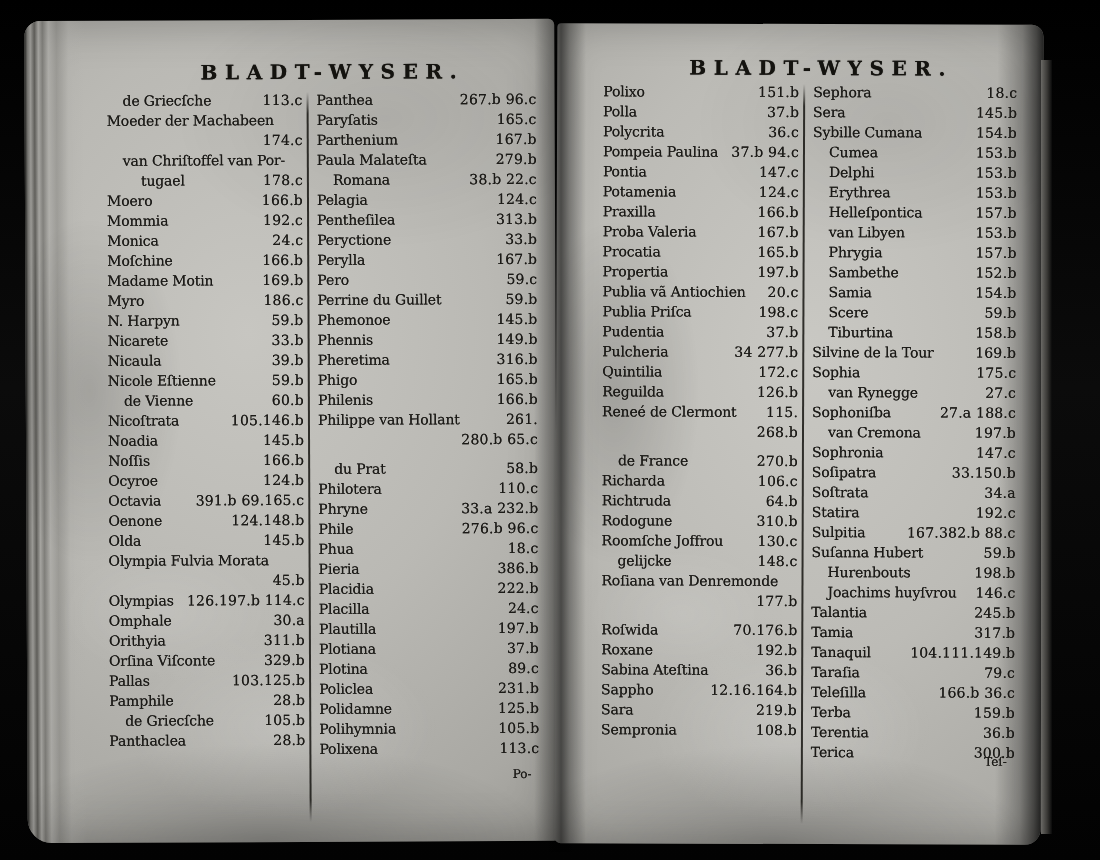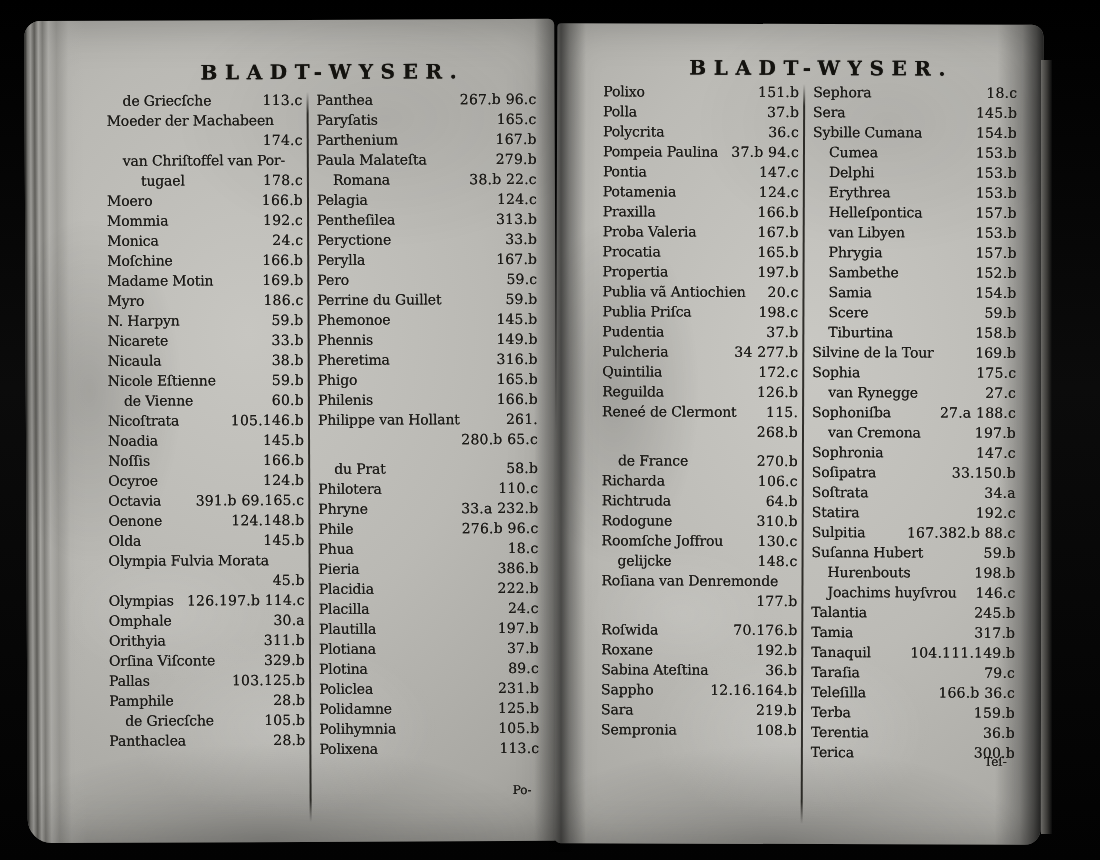--- a/index.html
+++ b/index.html
@@ -75,21 +75,21 @@
   }
   .nm{letter-spacing:-0.15px;}
   .rf{letter-spacing:.2px;padding-left:6px;}
   .i1 .nm{padding-left:16px;}
   .i2 .nm{padding-left:34px;}
   .gap{margin-top:9px;}
   .catch{
     position:absolute;font-size:12px;z-index:2;color:#1b1a17;
     text-shadow:0 0 .6px rgba(22,20,16,.85);
   }
-  .page-left .catch{right:26px;bottom:44px;}
+  .page-left .catch{right:26px;bottom:60px;}
   .page-right .catch{right:34px;bottom:76px;}
 </style>
 </head>
 <body>
 
 <div class="page page-left">
   <div class="edge-stack"></div>
   <div class="header">BLADT-WYSER.</div>
   <div class="cols">
     <div class="col col-a" id="lp-c1">
@@ -140,21 +140,21 @@
         <div class="row">
           <span class="nm">N. Harpyn</span>
           <span class="rf">59.b</span>
         </div>
         <div class="row">
           <span class="nm">Nicarete</span>
           <span class="rf">33.b</span>
         </div>
         <div class="row">
           <span class="nm">Nicaula</span>
-          <span class="rf">38.b</span>
+          <span class="rf">39.b</span>
         </div>
         <div class="row">
           <span class="nm">Nicole Eſtienne</span>
           <span class="rf">59.b</span>
         </div>
         <div class="row i1">
           <span class="nm">de Vienne</span>
           <span class="rf">60.b</span>
         </div>
         <div class="row">

